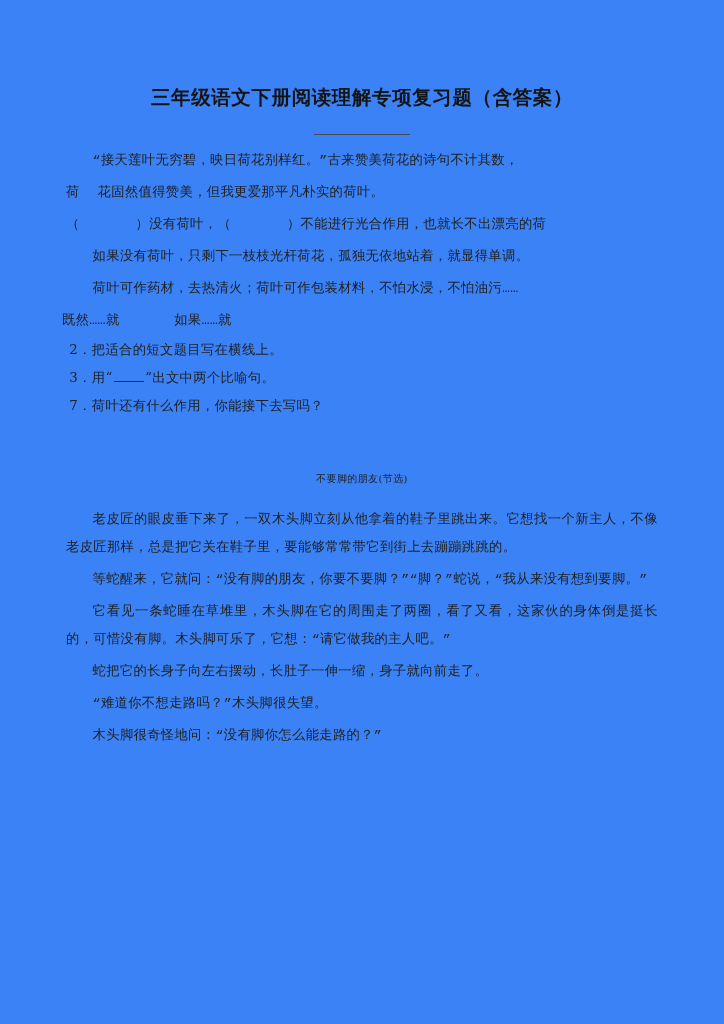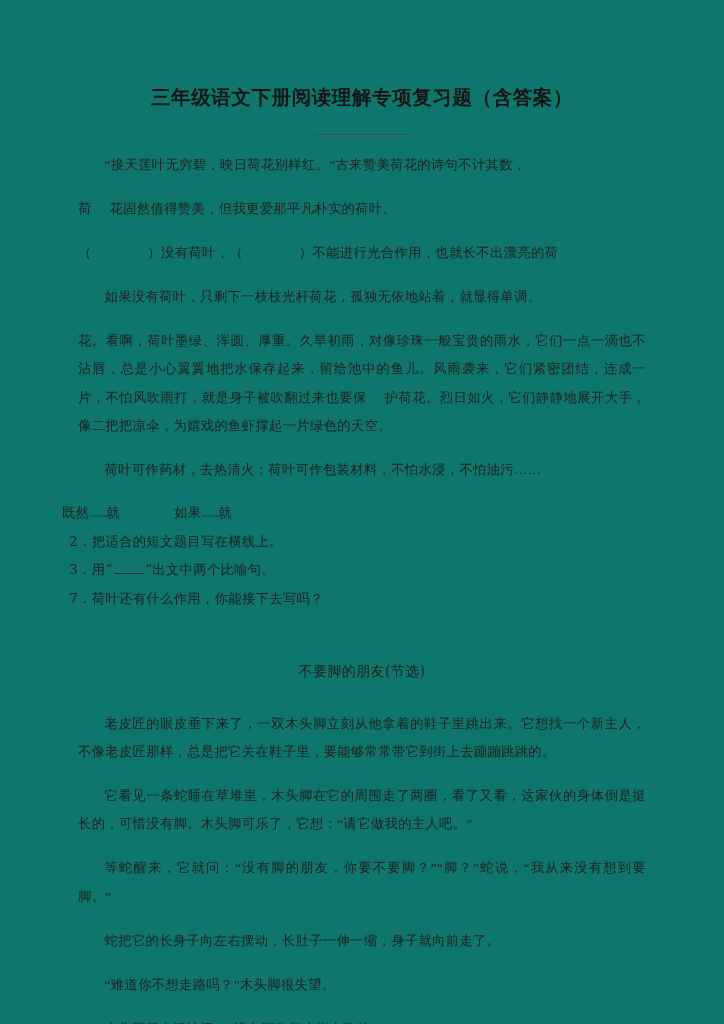--- a/index.html
+++ b/index.html
@@ -13,21 +13,21 @@
     font-family: "DejaVu Sans", sans-serif;
     color: #1d1d1d;
     overflow: hidden;
     position: relative;
   }
   .page {
     width: 724px;
     height: 1024px;
     box-sizing: border-box;
     padding: 78px 62px 0 62px;
-    background: #0f766e;
+    background: #3b82f6;
   }
   .doc-title {
     text-align: center;
     font-size: 19.5px;
     letter-spacing: 0.6px;
     color: #141414;
     font-family: "DejaVu Serif", serif;
     margin: 0 0 0 0;
     padding-top: 6px;
     white-space: nowrap;
@@ -42,23 +42,23 @@
     width: 96px;
     border-bottom: 1.4px solid #4a4a4a;
     height: 1px;
   }
   .para {
     font-size: 13.3px;
     line-height: 28.1px;
     text-align: justify;
     text-justify: inter-ideograph;
     color: #1f1f1f;
-    margin: 16px;
+    margin: 4px;
     letter-spacing: 0.35px;
-    font-family: Liberation Serif, serif;
+    font-family: Liberation Mono, monospace;
   }
   .indent {
     text-indent: 2em;
   }
   .gap-sp {
     display: inline-block;
     width: 1.35em;
   }
   .blank-paren {
     display: inline-block;
@@ -88,21 +88,21 @@
   .inline-rule {
     display: inline-block;
     width: 2.3em;
     border-bottom: 1.5px solid #2a2a2a;
     height: 0.88em;
     vertical-align: baseline;
     margin: 0 1px;
   }
   .passage2-title {
     text-align: center;
-    font-size: 14px;
+    font-size: 10px;
     letter-spacing: 0.4px;
     color: #1f1f1f;
     font-family: "DejaVu Serif", serif;
     margin: 0;
     line-height: 28px;
   }
   .spacer-lg { height: 44px; }
   .spacer-sm { height: 9px; }
 </style>
 </head>
@@ -119,21 +119,20 @@
   <div>
 
     <p class="para indent"><span>“接天莲叶无穷碧，映日荷花别样红。”古来赞美荷花的诗句不计其数，</span></p>
 
     <p class="para"><span>荷</span><span class="gap-sp"></span><span>花固然值得赞美，但我更爱那平凡朴实的荷叶。</span></p>
 
     <p class="para"><span>（</span><span class="blank-paren"></span><span>）没有荷叶，（</span><span class="blank-paren"></span><span>）不能进行光合作用，也就长不出漂亮的荷</span></p>
 
     <p class="para indent"><span>如果没有荷叶，只剩下一枝枝光杆荷花，孤独无依地站着，就显得单调。</span></p>
 
-    <p class="para"><span>花。看啊，荷叶墨绿、浑圆、厚重。久旱初雨，对像珍珠一般宝贵的雨水，它们一点一滴也不沾唇，总是小心翼翼地把水保存起来，留给池中的鱼儿。风雨袭来，它们紧密团结，连成一片，不怕风吹雨打，就是身子被吹翻过来也要保</span><span class="gap-sp"></span><span>护荷花。烈日如火，它们静静地展开大手，像二把把凉伞，为嬉戏的鱼虾撑起一片绿色的天空。</span></p>
 
     <p class="para indent"><span>荷叶可作药材，去热清火；荷叶可作包装材料，不怕水浸，不怕油污……</span></p>
 
   </div>
 
   <div>
 
 
     <p class="q-options"><span>既然……就</span><span class="opt-gap"></span><span>如果……就</span></p>
 
@@ -148,23 +147,23 @@
   <div class="spacer-lg"></div>
 
   <div>
 
     <p class="passage2-title">不要脚的朋友(节选)</p>
 
     <div class="spacer-sm"></div>
 
     <p class="para indent"><span>老皮匠的眼皮垂下来了，一双木头脚立刻从他拿着的鞋子里跳出来。它想找一个新主人，不像老皮匠那样，总是把它关在鞋子里，要能够常常带它到街上去蹦蹦跳跳的。</span></p>
 
+    <p class="para indent"><span>等蛇醒来，它就问：“没有脚的朋友，你要不要脚？”“脚？”蛇说，“我从来没有想到要脚。”</span></p>
+
     <p class="para indent"><span>它看见一条蛇睡在草堆里，木头脚在它的周围走了两圈，看了又看，这家伙的身体倒是挺长的，可惜没有脚。木头脚可乐了，它想：“请它做我的主人吧。”</span></p>
-
-    <p class="para indent"><span>等蛇醒来，它就问：“没有脚的朋友，你要不要脚？”“脚？”蛇说，“我从来没有想到要脚。”</span></p>
 
     <p class="para indent"><span>蛇把它的长身子向左右摆动，长肚子一伸一缩，身子就向前走了。</span></p>
 
     <p class="para indent"><span>“难道你不想走路吗？”木头脚很失望。</span></p>
 
     <p class="para indent"><span>木头脚很奇怪地问：“没有脚你怎么能走路的？”</span></p>
 
   </div>
 
 </div>

